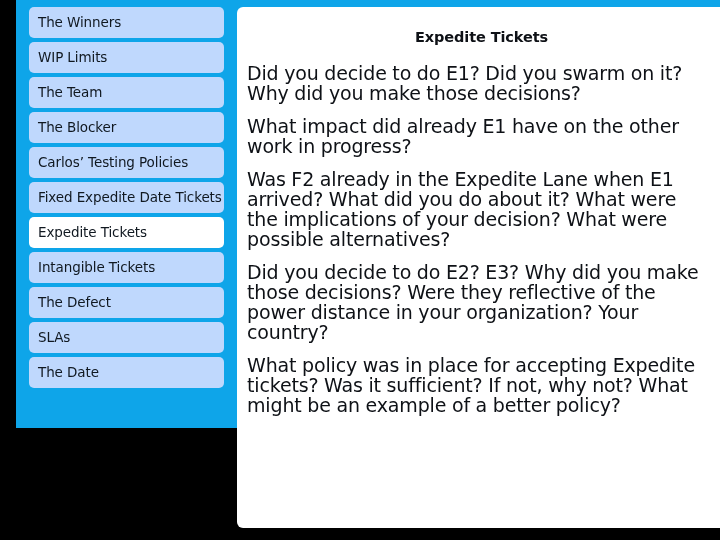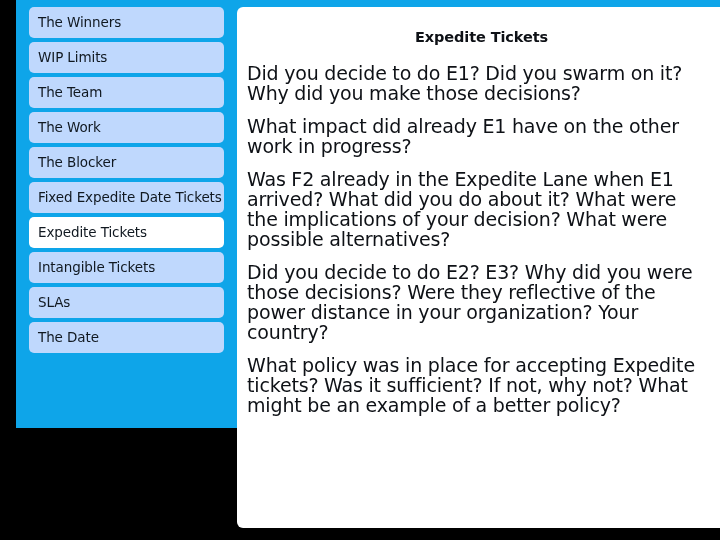--- a/index.html
+++ b/index.html
@@ -99,46 +99,49 @@
       <div class="nav-item">
         <span class="nav-label">The Winners</span>
       </div>
       <div class="nav-item">
         <span class="nav-label">WIP Limits</span>
       </div>
       <div class="nav-item">
         <span class="nav-label">The Team</span>
       </div>
       <div class="nav-item">
-        <span class="nav-label">The Work</span>
+        <span class="nav-label">The Blocker</span>
       </div>
       <div class="nav-item">
-        <span class="nav-label">The Blocker</span>
+        <span class="nav-label">Carlos’ Testing Policies</span>
       </div>
       <div class="nav-item">
         <span class="nav-label">Fixed Expedite Date Tickets</span>
       </div>
       <div class="nav-item active">
         <span class="nav-label">Expedite Tickets</span>
       </div>
       <div class="nav-item">
         <span class="nav-label">Intangible Tickets</span>
+      </div>
+      <div class="nav-item">
+        <span class="nav-label">The Defect</span>
       </div>
       <div class="nav-item">
         <span class="nav-label">SLAs</span>
       </div>
       <div class="nav-item">
         <span class="nav-label">The Date</span>
       </div>
     </nav>
 
   <section id="content-panel">
     <h1 id="content-title">Expedite Tickets</h1>
     <div id="content-body">
         <p class="para">Did you decide to do E1? Did you swarm on it? Why did you make those decisions?</p>
         <p class="para">What impact did already E1 have on the other work in progress?</p>
         <p class="para">Was F2 already in the Expedite Lane when E1 arrived? What did you do about it? What were the implications of your decision? What were possible alternatives?</p>
-        <p class="para">Did you decide to do E2? E3? Why did you were those decisions? Were they reflective of the power distance in your organization? Your country?</p>
+        <p class="para">Did you decide to do E2? E3? Why did you make those decisions? Were they reflective of the power distance in your organization? Your country?</p>
         <p class="para">What policy was in place for accepting Expedite tickets? Was it sufficient? If not, why not? What might be an example of a better policy?</p>
       </div>
   </section>
 
 </div>
 
 </body></html>

